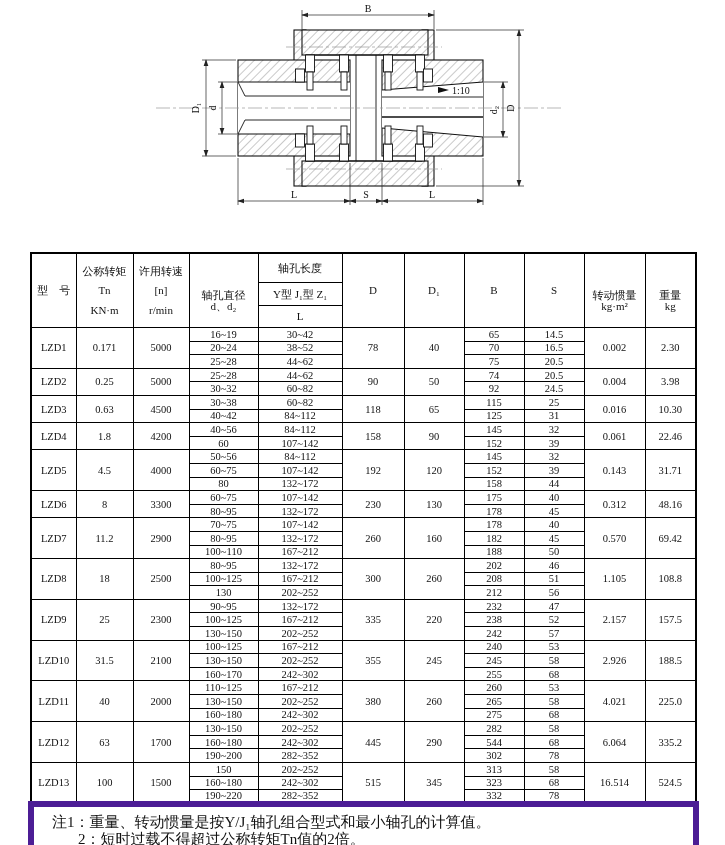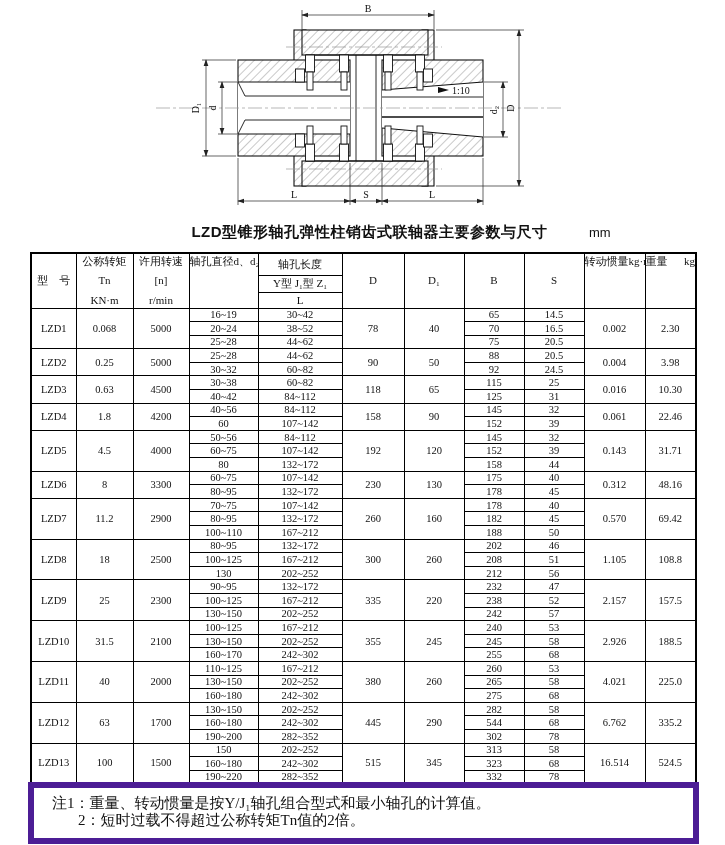--- a/index.html
+++ b/index.html
@@ -17,21 +17,21 @@
   
   table.params{position:absolute;left:28px;top:252px;width:665px;border-collapse:collapse;
                table-layout:fixed;border:2px solid #000;}
   .params th,.params td{border:1px solid #000;text-align:center;vertical-align:middle;
                padding:0;font-weight:normal;font-size:10.5px;line-height:11px;
                overflow:hidden;white-space:nowrap;}
   .params thead th{font-size:11px;}
   .params tr.hr1{height:22px}.params tr.hr2{height:17px}.params tr.hr3{height:16px}
   .params tbody tr{height:13.6px;}
   .stack3{display:flex;flex-direction:column;justify-content:space-between;height:50px;padding:1px 0;font-family:Liberation Serif, serif;}
-  .stack2{display:flex;justify-content:space-between;height:49px;padding:2px 0;}
+  .stack2{display:flex;flex-direction:column;justify-content:center;height:49px;padding:2px 0;margin-top:20px;}
   .params tfoot td{border:6px solid #4c1d95;text-align:left;height:44px;vertical-align:middle;
                    font-size:15px;line-height:17px;padding:2px 4px 4px 0;}
   .note-line1{padding-left:18px;}
   .note-line2{padding-left:44px;}
 </style>
 </head>
 <body>
 
 <div class="sheet">
 
@@ -161,24 +161,20 @@
       <text transform="rotate(-90 199 108)" x="199" y="108">D₁</text>
       <text transform="rotate(-90 216 108)" x="216" y="108">d</text>
       <text transform="rotate(-90 497 110)" x="497" y="110">d₂</text>
       <text transform="rotate(-90 514 108)" x="514" y="108">D</text>
       <text x="294" y="198">L</text>
       <text x="366" y="198">S</text>
       <text x="432" y="198">L</text>
     </g>
   </svg>
 
-  <div class="title-row">
-    <div class="doc-title">LZD型锥形轴孔弹性柱销齿式联轴器主要参数与尺寸</div>
-    <span class="unit">mm</span>
-  </div>
 
   <table class="params">
     <colgroup>
       <col style="width:45px">
         <col style="width:57px">
         <col style="width:56px">
       <col style="width:69px">
         <col style="width:84px">
         <col style="width:62px">
       <col style="width:60px">
@@ -231,21 +227,21 @@
       <tr class="hr2">
         <th>Y型 J₁型 Z₁</th>
       </tr>
       <tr class="hr3">
         <th>L</th>
       </tr>
     </thead>
     <tbody id="tbody">
         <tr>
           <td rowspan="3">LZD1</td>
-          <td rowspan="3">0.068</td>
+          <td rowspan="3">0.171</td>
           <td rowspan="3">5000</td>
           <td>16~19</td>
           <td>30~42</td>
           <td rowspan="3">78</td>
           <td rowspan="3">40</td>
           <td>65</td>
           <td>14.5</td>
           <td rowspan="3">0.002</td>
           <td rowspan="3">2.30</td>
         </tr>
@@ -262,21 +258,21 @@
           <td>20.5</td>
         </tr>
         <tr>
           <td rowspan="2">LZD2</td>
           <td rowspan="2">0.25</td>
           <td rowspan="2">5000</td>
           <td>25~28</td>
           <td>44~62</td>
           <td rowspan="2">90</td>
           <td rowspan="2">50</td>
-          <td>88</td>
+          <td>74</td>
           <td>20.5</td>
           <td rowspan="2">0.004</td>
           <td rowspan="2">3.98</td>
         </tr>
         <tr>
           <td>30~32</td>
           <td>60~82</td>
           <td>92</td>
           <td>24.5</td>
         </tr>
@@ -490,21 +486,21 @@
         <tr>
           <td rowspan="3">LZD12</td>
           <td rowspan="3">63</td>
           <td rowspan="3">1700</td>
           <td>130~150</td>
           <td>202~252</td>
           <td rowspan="3">445</td>
           <td rowspan="3">290</td>
           <td>282</td>
           <td>58</td>
-          <td rowspan="3">6.762</td>
+          <td rowspan="3">6.064</td>
           <td rowspan="3">335.2</td>
         </tr>
         <tr>
           <td>160~180</td>
           <td>242~302</td>
           <td>544</td>
           <td>68</td>
         </tr>
         <tr>
           <td>190~200</td>

